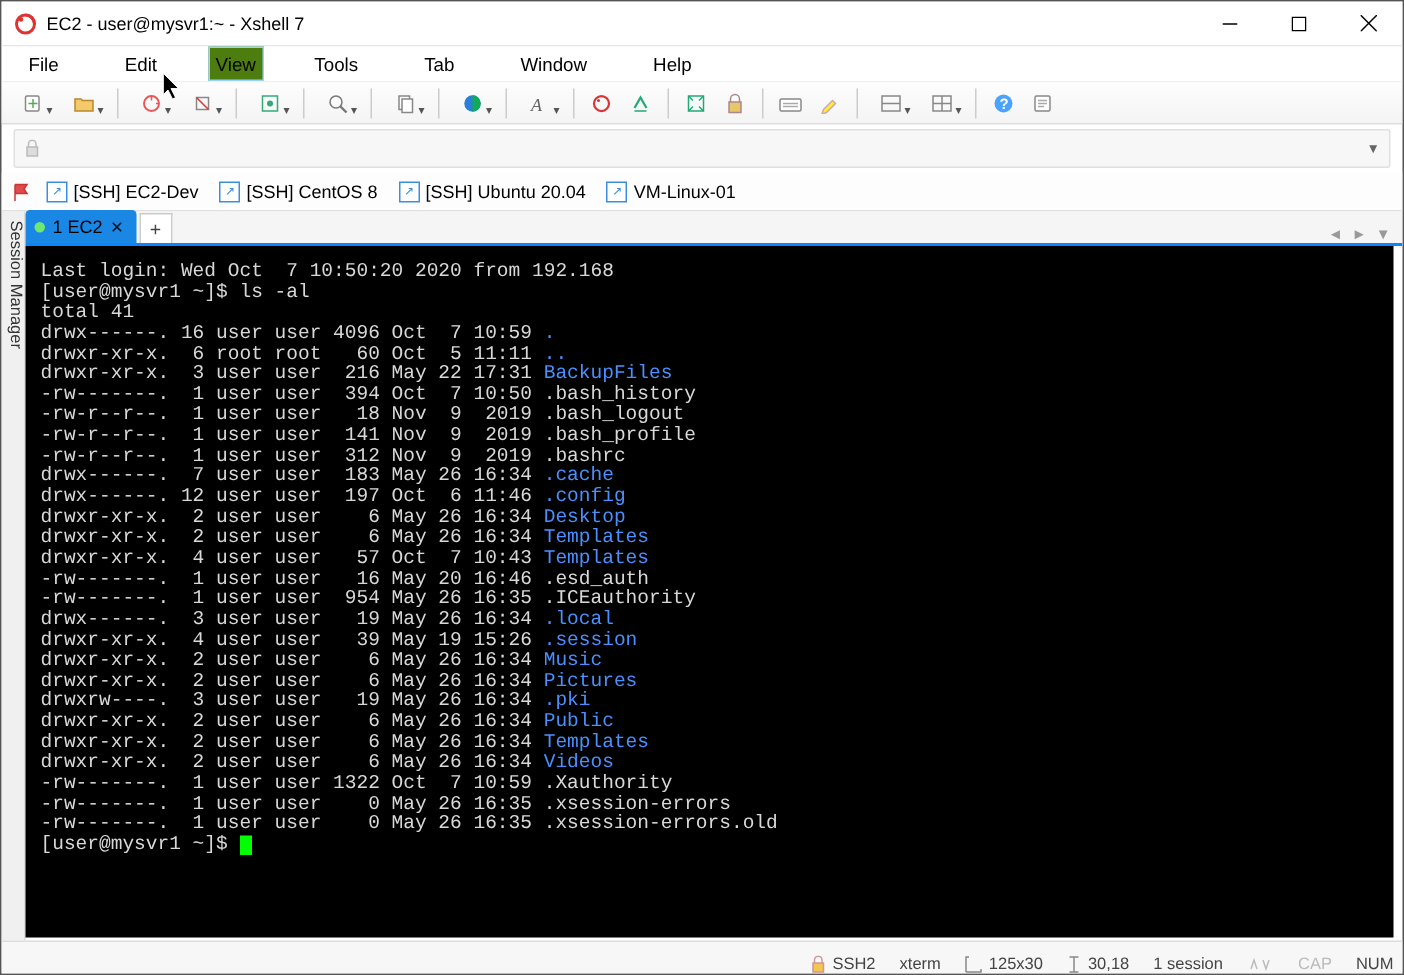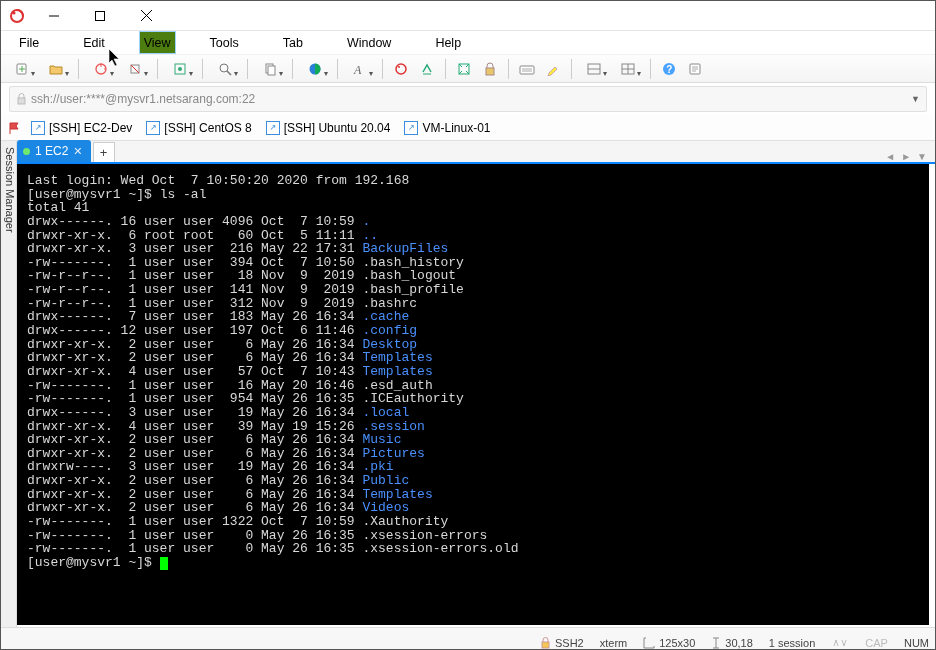--- a/index.html
+++ b/index.html
@@ -129,21 +129,21 @@
   .tabs-row {
     height: 23px;
     background: #f5f5f5;
     display: flex;
     align-items: flex-end;
     border-bottom: 2px solid #0a84ff;
   }
   .tab {
     height: 22px;
     background: #1b87e5;
-    color: #ffffff;
+    color: #000000;
     display: flex; align-items:center;
     padding: 0 8px 0 6px;
     gap:5px;
     font-size:12px;
     border-top-left-radius:3px; border-top-right-radius:3px;
   }
   .tab .dot { width:7px; height:7px; border-radius:50%; background:#6ee86e;}
   .tab .close-x { font-size:11px; opacity:.85;}
   .tab-add {
     width:22px; height:20px;
@@ -192,20 +192,21 @@
 <body>
 
 <div class="titlebar">
   <span class="app-icon">
     <svg width="16" height="16" viewBox="0 0 16 16">
         <circle cx="8" cy="8" r="6" fill="none" stroke="#d33" stroke-width="2"></circle>
         <path d="M8 2 A6 6 0 0 1 14 8" fill="none" stroke="#d33" stroke-width="2"></path>
         <circle cx="5" cy="5" r="1.5" fill="#d33"></circle>
       </svg>
   </span>
+  <span class="title-text">EC2 - user@mysvr1:~ - Xshell 7</span>
   <div class="win-btns">
     <div class="win-btn">
         <svg width="10" height="10">
           <line x1="0" y1="5" x2="10" y2="5" stroke="#000" stroke-width="1"></line>
         </svg>
       </div>
     <div class="win-btn">
         <svg width="10" height="10">
           <rect x="0.5" y="0.5" width="9" height="9" fill="none" stroke="#000" stroke-width="1"></rect>
         </svg>
@@ -363,21 +364,20 @@
     </div>
 </div>
 
 <div class="addrbar">
   <span class="lock">
     <svg width="11" height="12">
         <rect x="2" y="5" width="7" height="6" fill="#ddd" stroke="#bbb"></rect>
         <path d="M3 5V3a2.5 2.5 0 0 1 5 0v2" fill="none" stroke="#bbb"></path>
       </svg>
   </span>
-  <span>ssh://user:****@mysvr1.netsarang.com:22</span>
   <span class="addr-dd">▼</span>
 </div>
 
 <div class="links-row">
   <span>
       <svg width="14" height="14">
         <path d="M3 2v11M3 2h8l-2 3 2 3H3" fill="#e04b4b" stroke="#c33"></path>
       </svg>
     </span>
   <div class="link-item">

